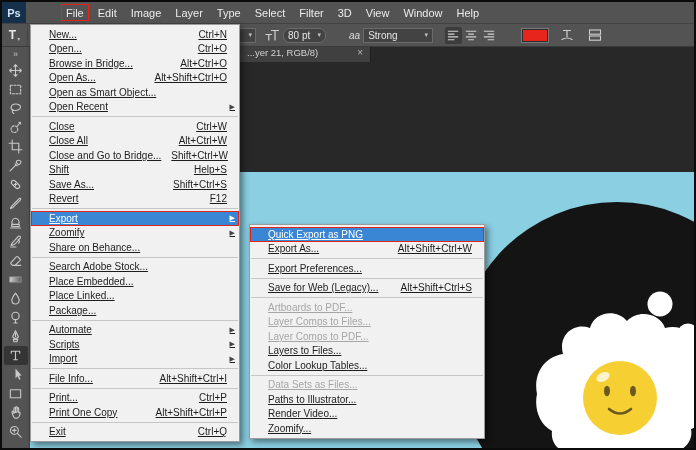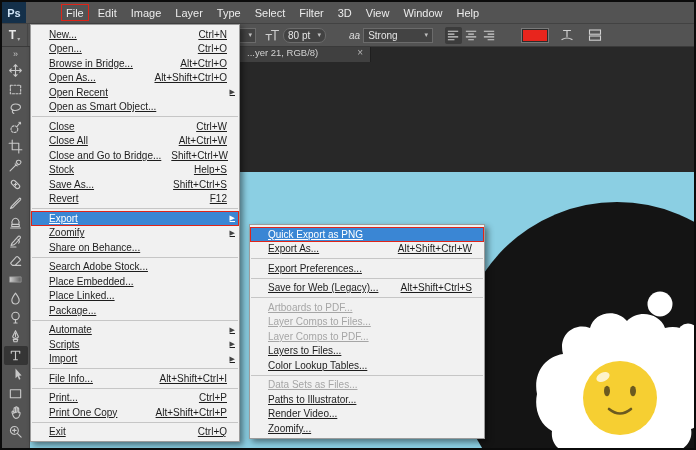--- a/index.html
+++ b/index.html
@@ -291,47 +291,47 @@
         <span class="mi-label">Browse in Bridge...</span>
         <span class="mi-shortcut">Alt+Ctrl+O</span>
         <span class="mi-arrow"></span>
       </div>
       <div class="menu-item">
         <span class="mi-label">Open As...</span>
         <span class="mi-shortcut">Alt+Shift+Ctrl+O</span>
         <span class="mi-arrow"></span>
       </div>
       <div class="menu-item">
+        <span class="mi-label">Open as Smart Object...</span>
+        <span class="mi-shortcut"></span>
+        <span class="mi-arrow"></span>
+      </div>
+      <div class="menu-item">
         <span class="mi-label">Open Recent</span>
         <span class="mi-shortcut"></span>
         <span class="mi-arrow">▶</span>
-      </div>
-      <div class="menu-item">
-        <span class="mi-label">Open as Smart Object...</span>
-        <span class="mi-shortcut"></span>
-        <span class="mi-arrow"></span>
       </div>
       <div class="menu-sep"></div>
       <div class="menu-item">
         <span class="mi-label">Close</span>
         <span class="mi-shortcut">Ctrl+W</span>
         <span class="mi-arrow"></span>
       </div>
       <div class="menu-item">
         <span class="mi-label">Close All</span>
         <span class="mi-shortcut">Alt+Ctrl+W</span>
         <span class="mi-arrow"></span>
       </div>
       <div class="menu-item">
         <span class="mi-label">Close and Go to Bridge...</span>
         <span class="mi-shortcut">Shift+Ctrl+W</span>
         <span class="mi-arrow"></span>
       </div>
       <div class="menu-item">
-        <span class="mi-label">Stock</span>
+        <span class="mi-label">Shift</span>
         <span class="mi-shortcut">Help+S</span>
         <span class="mi-arrow"></span>
       </div>
       <div class="menu-item">
         <span class="mi-label">Save As...</span>
         <span class="mi-shortcut">Shift+Ctrl+S</span>
         <span class="mi-arrow"></span>
       </div>
       <div class="menu-item">
         <span class="mi-label">Revert</span>

